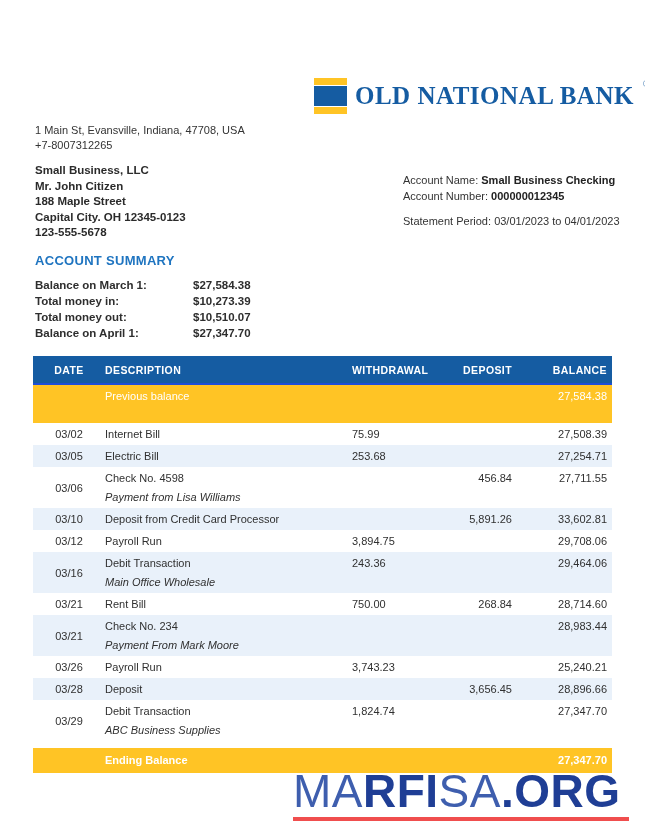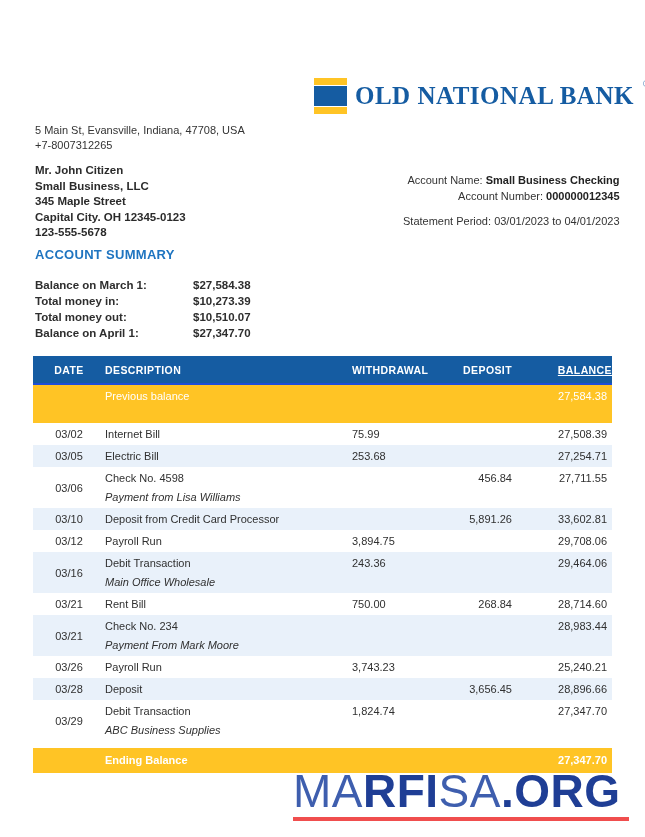--- a/index.html
+++ b/index.html
@@ -25,48 +25,48 @@
   .logo-icon .square{height:20px;background:var(--brand-blue);}
   .bank-name{
     font-family:"Liberation Serif",serif;font-weight:bold;font-size:25px;
     color:var(--brand-blue);letter-spacing:0.5px;white-space:nowrap;line-height:36px;
   }
   .reg{font-size:9px;color:var(--brand-blue);align-self:flex-start;margin-top:1px;margin-left:1px;}
 
   
   .bank-address{position:absolute;top:117px;left:35px;font-size:11px;line-height:14.5px;color:#333;}
   .recipient{position:absolute;top:157px;left:35px;font-size:11.5px;line-height:15.5px;font-weight:bold;color:#2b2b2b;}
-  .account-info{position:absolute;top:167px;left:403px;font-size:11px;line-height:15.5px;color:#333;text-align:right;}
+  .account-info{position:absolute;top:167px;left:403px;font-size:11px;line-height:15.5px;color:#333;}
   .account-info .period{margin-top:10px;}
   .account-info b{color:#222;}
 
   
   .summary-title{
-    position:absolute;top:241px;left:35px;font-size:13px;font-weight:bold;
+    position:absolute;top:247px;left:35px;font-size:13px;font-weight:bold;
     color:var(--summary-heading-blue);letter-spacing:0.3px;
   }
   .summary-rows{position:absolute;top:271px;left:35px;font-size:11.5px;color:#2e2e2e;}
   .summary-row{display:flex;height:16px;line-height:16px;font-weight:bold;}
   .summary-row .lbl{width:158px;}
   .summary-row .val{width:90px;}
 
   
   table.tx{
     position:absolute;top:350px;left:33px;width:579px;border-collapse:collapse;
     font-size:11px;color:var(--text);table-layout:fixed;
   }
   col.c-date{width:72px;} col.c-desc{width:247px;} col.c-wd{width:100px;}
   col.c-dep{width:62px;} col.c-bal{width:98px;}
   .tx th{
     background:var(--brand-blue);color:#fff;font-weight:bold;font-size:10.5px;
     letter-spacing:0.4px;height:27px;padding:0;text-align:left;
   }
   .tx th.c-date{text-align:center;}
   .tx th.c-dep{text-align:right;padding-right:2px;}
-  .tx th.c-bal{text-align:right;text-decoration:underline;}
+  .tx th.c-bal{text-align:right;padding-right:5px;}
   .tx td{vertical-align:top;padding:4px 0;line-height:14px;}
   .tx td.c-date{vertical-align:middle;text-align:center;padding:0;}
   .tx td.c-dep{text-align:right;padding-right:2px;}
   .tx td.c-bal{text-align:right;padding-right:5px;}
   .tx tr.alt td{background:var(--row-alt);}
   .tx .note{font-style:italic;margin-top:5px;}
   .tx tr.row-prev td{
     background:var(--brand-gold);color:#fff;font-weight:normal;border-top:2px solid #1d4ed8;
     padding-top:4px;padding-bottom:20px;
   }
@@ -89,28 +89,28 @@
     <div class="logo-icon">
       <div class="bar"></div>
       <div class="square"></div>
       <div class="bar"></div>
     </div>
     <div class="bank-name">OLD NATIONAL BANK</div>
     <div class="reg">®</div>
   </div>
 
   <div class="bank-address">
-    <div>5 Main St, Evansville, Indiana, 47708, USA</div>
+    <div>1 Main St, Evansville, Indiana, 47708, USA</div>
     <div>+7-8007312265</div>
   </div>
 
   <div class="recipient" id="recipient-lines">
+      <div>Small Business, LLC</div>
       <div>Mr. John Citizen</div>
-      <div>Small Business, LLC</div>
-      <div>345 Maple Street</div>
+      <div>188 Maple Street</div>
       <div>Capital City. OH 12345-0123</div>
       <div>123-555-5678</div>
     </div>
 
   <div class="account-info">
     <div>
       <span>Account Name:</span>
       <b>Small Business Checking</b>
     </div>
     <div>

